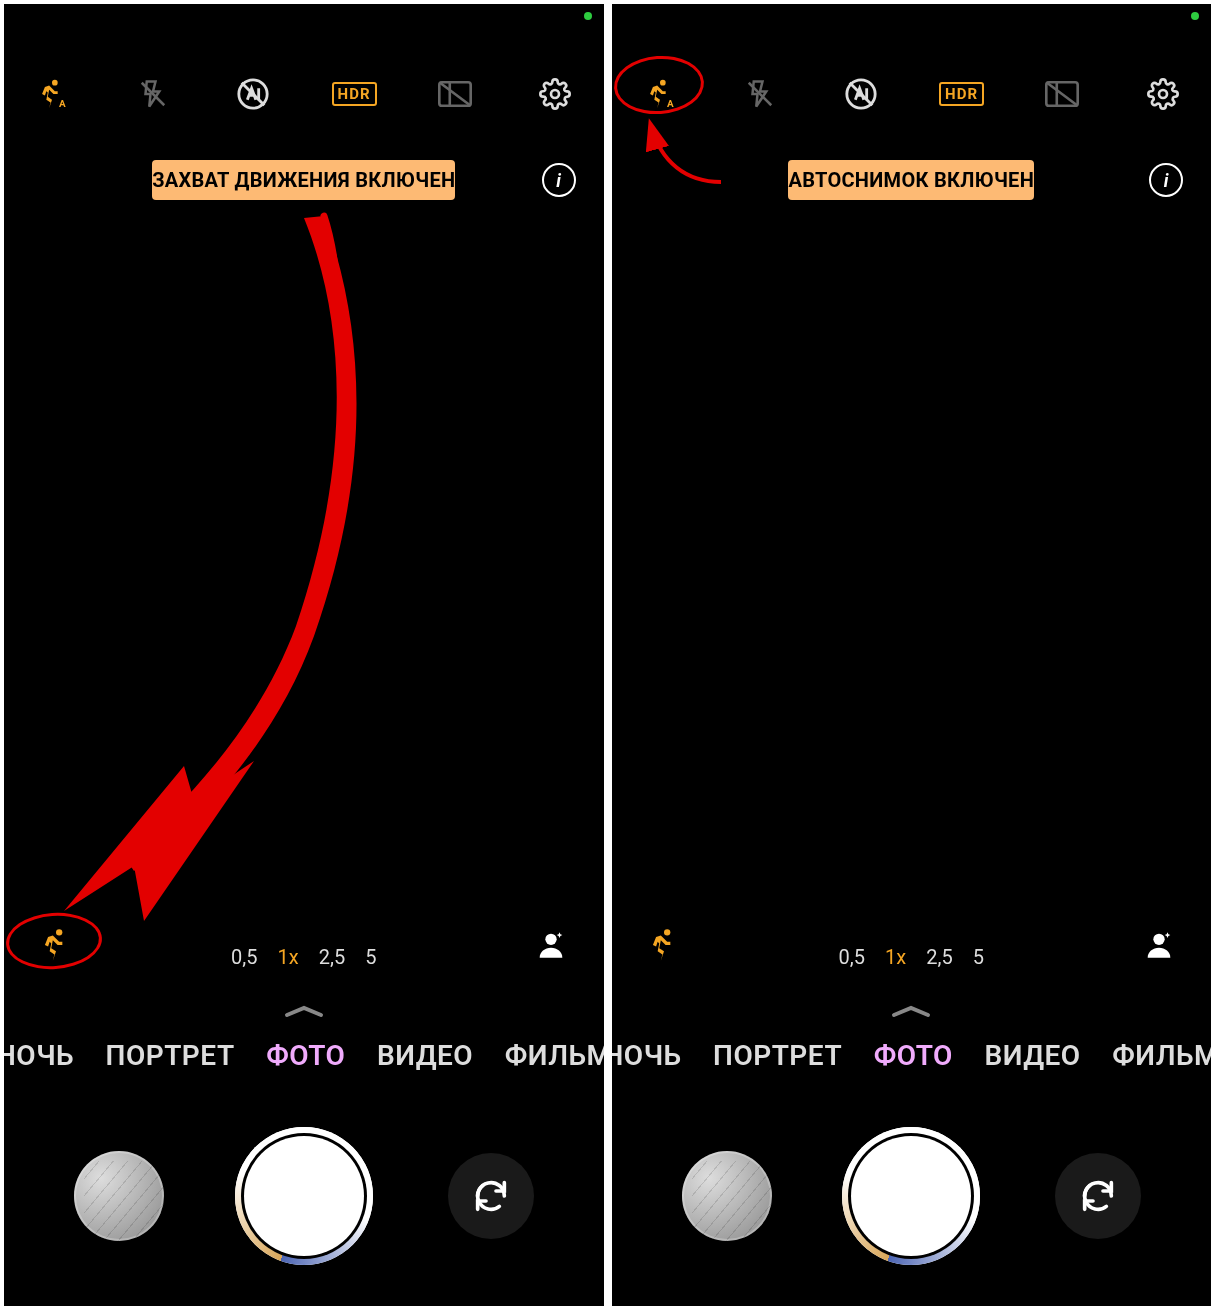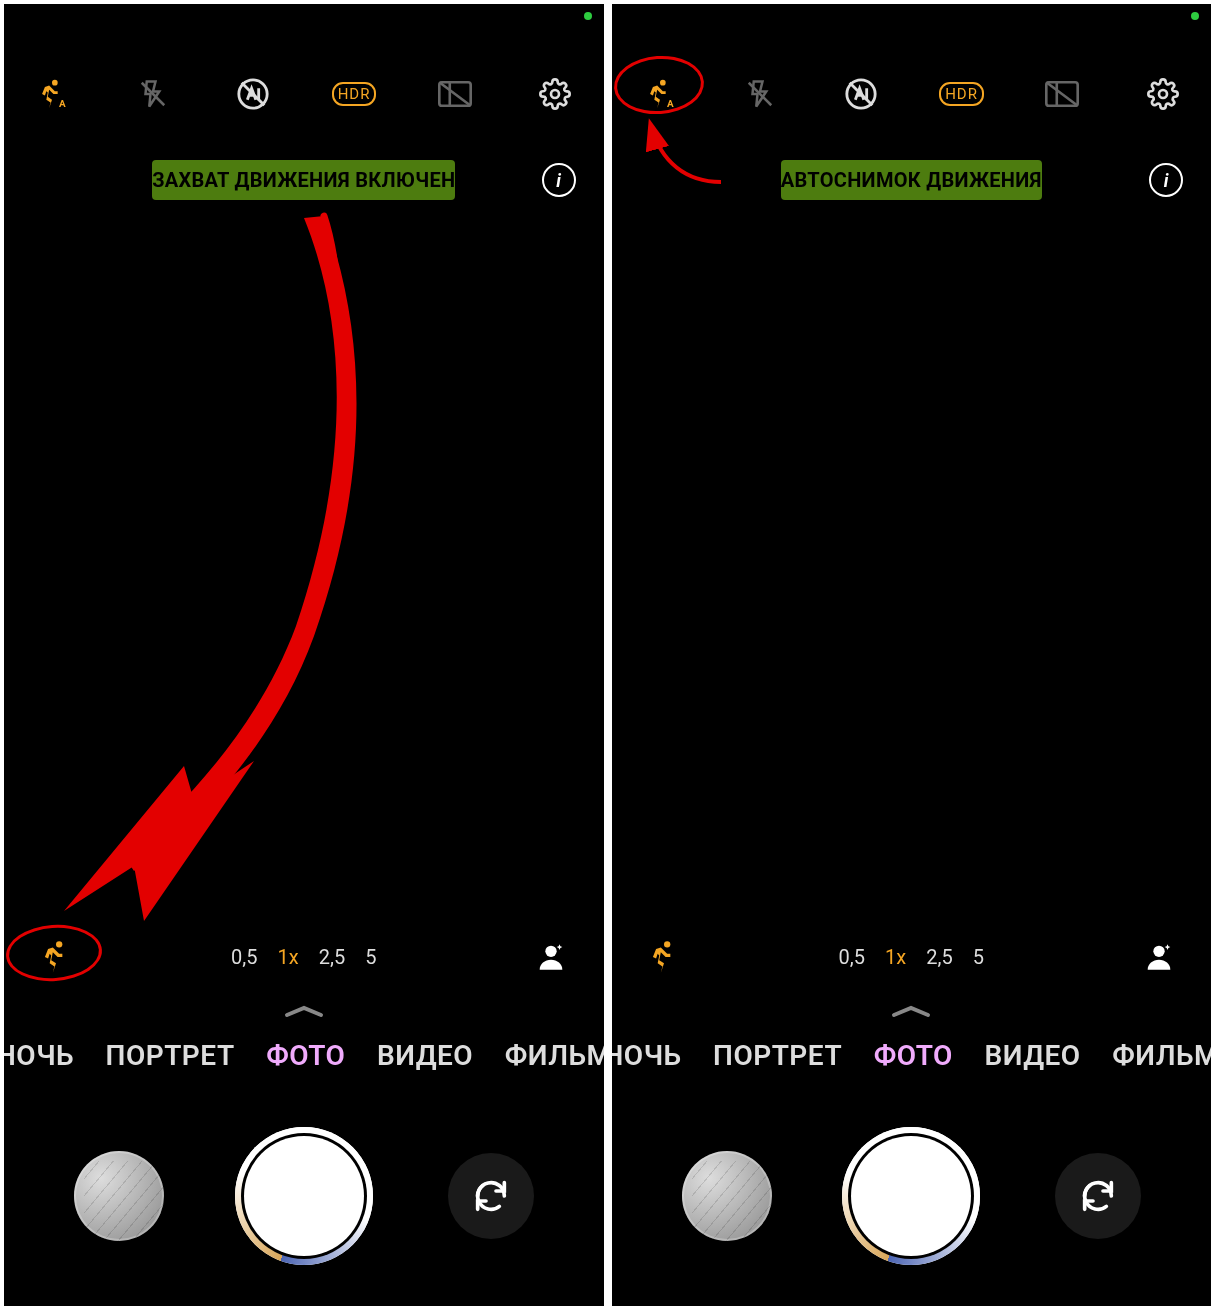--- a/index.html
+++ b/index.html
@@ -39,35 +39,35 @@
   .top-toolbar .tb-item {
     width: 40px; height: 40px;
     display: flex; align-items: center; justify-content: center;
     color: #ddd;
   }
   .top-toolbar .accent { color: #f5a623; }
   .top-toolbar .dim { color: #666; }
   .hdr-box {
     border: 2px solid currentColor;
     font-size: 15px;
-    font-weight: 400;
+    font-weight: 700;
     letter-spacing: 1px;
     padding: 1px 4px;
-    border-radius: 11px;
+    border-radius: 3px;
     color: #f5a623;
   }
 
   
   .toast-row {
     display: flex; align-items: center; justify-content: center;
     position: relative;
     padding: 16px 0;
   }
   .toast {
-    background: #4d7c0f;
+    background: #fdba74;
     color: #000;
     font-weight: 700;
     font-size: 20px;
     padding: 8px 0;
     border-radius: 4px;
     letter-spacing: 0.3px;
   }
   .info-icon {
     position: absolute;
     right: 28px;
@@ -78,21 +78,20 @@
     display: flex; align-items: center; justify-content: center;
     font-size: 18px; font-weight: 700;
     font-style: italic;
   }
 
   .viewfinder { flex: 1; position: relative; }
 
   
   .zoom-strip {
     display: flex;
-    align-items: center;
     justify-content: space-between;
     padding: 0 30px 12px 30px;
     height: 80px;
     color: #fff;
   }
   .zoom-group {
     display: flex; gap: 20px; align-items: center;
     font-size: 20px;
   }
   .zoom-group .z { color: #ddd; }
@@ -362,21 +361,21 @@
       <defs>
         <marker id="ah2" markerWidth="10" markerHeight="10" refX="6" refY="3" orient="auto">
           <path d="M0 0 L8 3 L0 6 z" fill="#e30000"></path>
         </marker>
       </defs>
       <path d="M95 70 C 60 70, 35 50, 25 14" fill="none" stroke="#e30000" stroke-width="4" marker-end="url(#ah2)"></path>
     </svg>
   </div>
 
   <div class="toast-row">
-    <div class="toast">АВТОСНИМОК ДВИЖЕНИЯ</div>
+    <div class="toast">АВТОСНИМОК ВКЛЮЧЕН</div>
     <div class="info-icon">i</div>
   </div>
 
   <div class="viewfinder"></div>
 
   <div class="zoom-strip">
     <div class="motion-indicator">
       <svg width="38" height="38" viewBox="0 0 24 24" fill="currentColor">
         <circle cx="14" cy="4" r="2"></circle>
         <path d="M10 22l2-6-3-2 1-5 3 3h3v-2h-2l-4-4-3 1-2 5 2 1 1-3 1 1-1 5 3 2-1 4z"></path>

